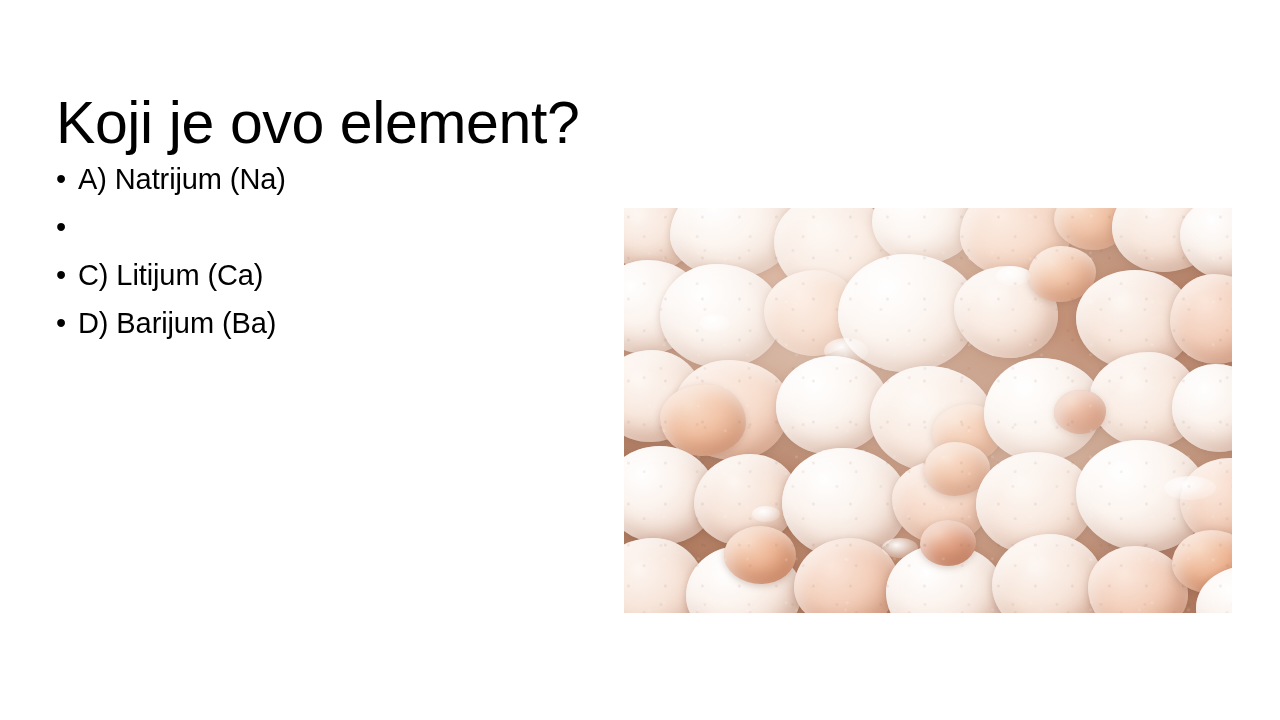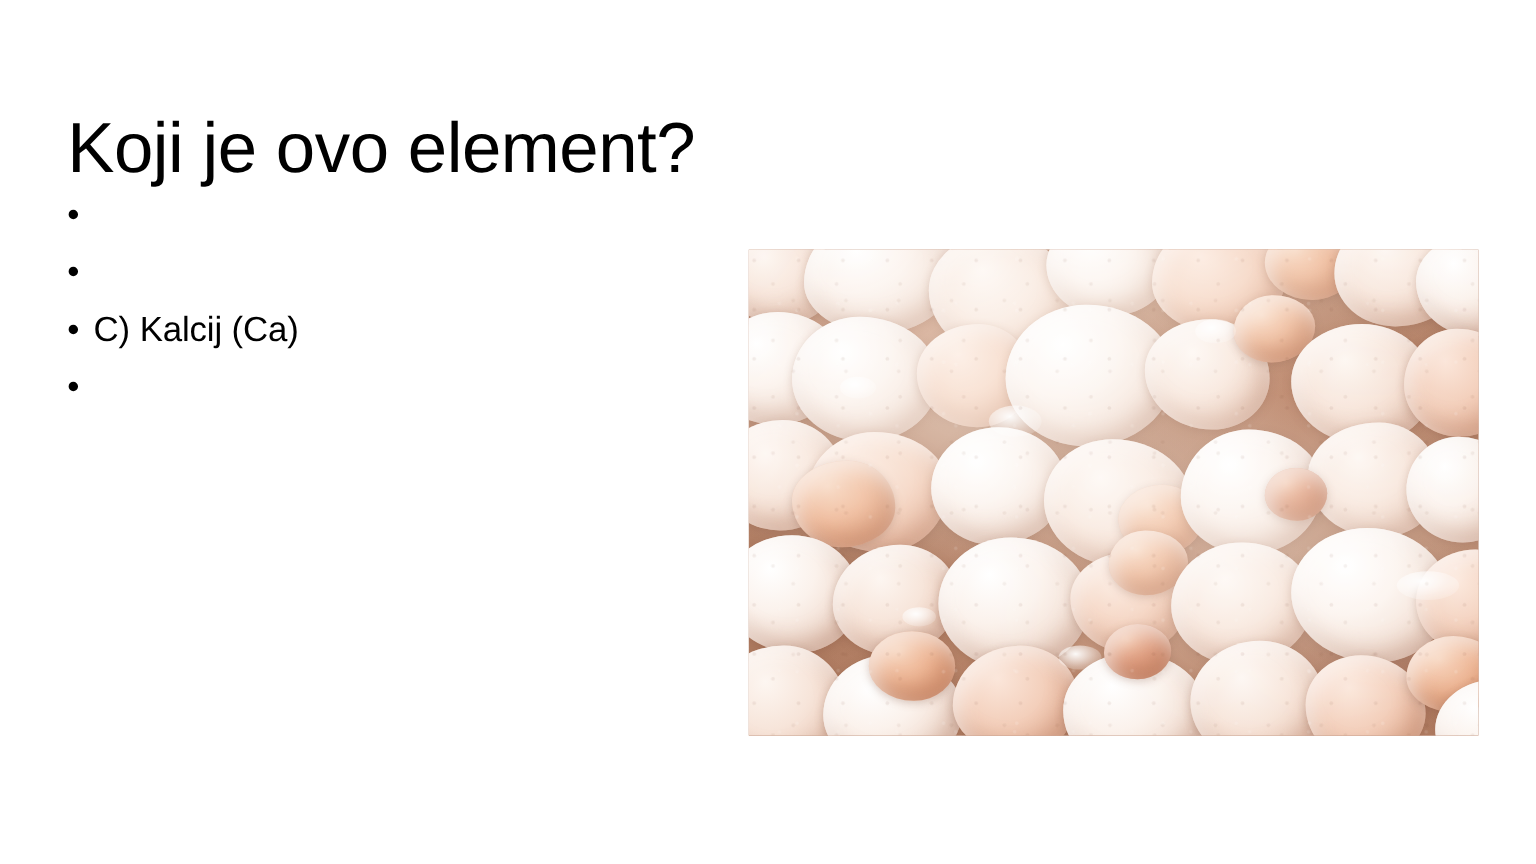--- a/index.html
+++ b/index.html
@@ -156,30 +156,32 @@
 </head>
 <body>
 
 <div class="slide">
 
   <h1 class="slide-title">Koji je ovo element?</h1>
 
   <ul class="answers">
     <li class="answer-item">
       <span class="bullet-dot">•</span>
-    </li>
-    <li class="answer-item">
-      <span class="bullet-dot">•</span>
-    </li>
-    <li class="answer-item">
-      <span class="bullet-dot">•</span>
-      <span class="answer-label">C) Kalcij (Ca)</span>
-    </li>
-    <li class="answer-item">
-      <span class="bullet-dot">•</span>
+      <span class="answer-label">A) Natrijum (Na)</span>
+    </li>
+    <li class="answer-item">
+      <span class="bullet-dot">•</span>
+    </li>
+    <li class="answer-item">
+      <span class="bullet-dot">•</span>
+      <span class="answer-label">C) Litijum (Ca)</span>
+    </li>
+    <li class="answer-item">
+      <span class="bullet-dot">•</span>
+      <span class="answer-label">D) Barijum (Ba)</span>
     </li>
   </ul>
 
   <div class="salt-photo">
     <div class="salt-base"></div>
 
     <div class="crystal c-pale" style="left:-24px;  top:-18px;  width:96px;  height:80px;  border-radius:52% 48% 44% 56% / 48% 54% 46% 52%;"></div>
     <div class="crystal c-white" style="left:46px;   top:-26px;  width:128px; height:96px;  border-radius:44% 56% 52% 48% / 56% 44% 56% 44%;"></div>
     <div class="crystal c-pale" style="left:150px;  top:-14px;  width:118px; height:104px; border-radius:50% 50% 46% 54% / 46% 54% 46% 54%;"></div>
     <div class="crystal c-white" style="left:248px;  top:-30px;  width:104px; height:86px;  border-radius:54% 46% 52% 48% / 50% 50% 50% 50%;"></div>

